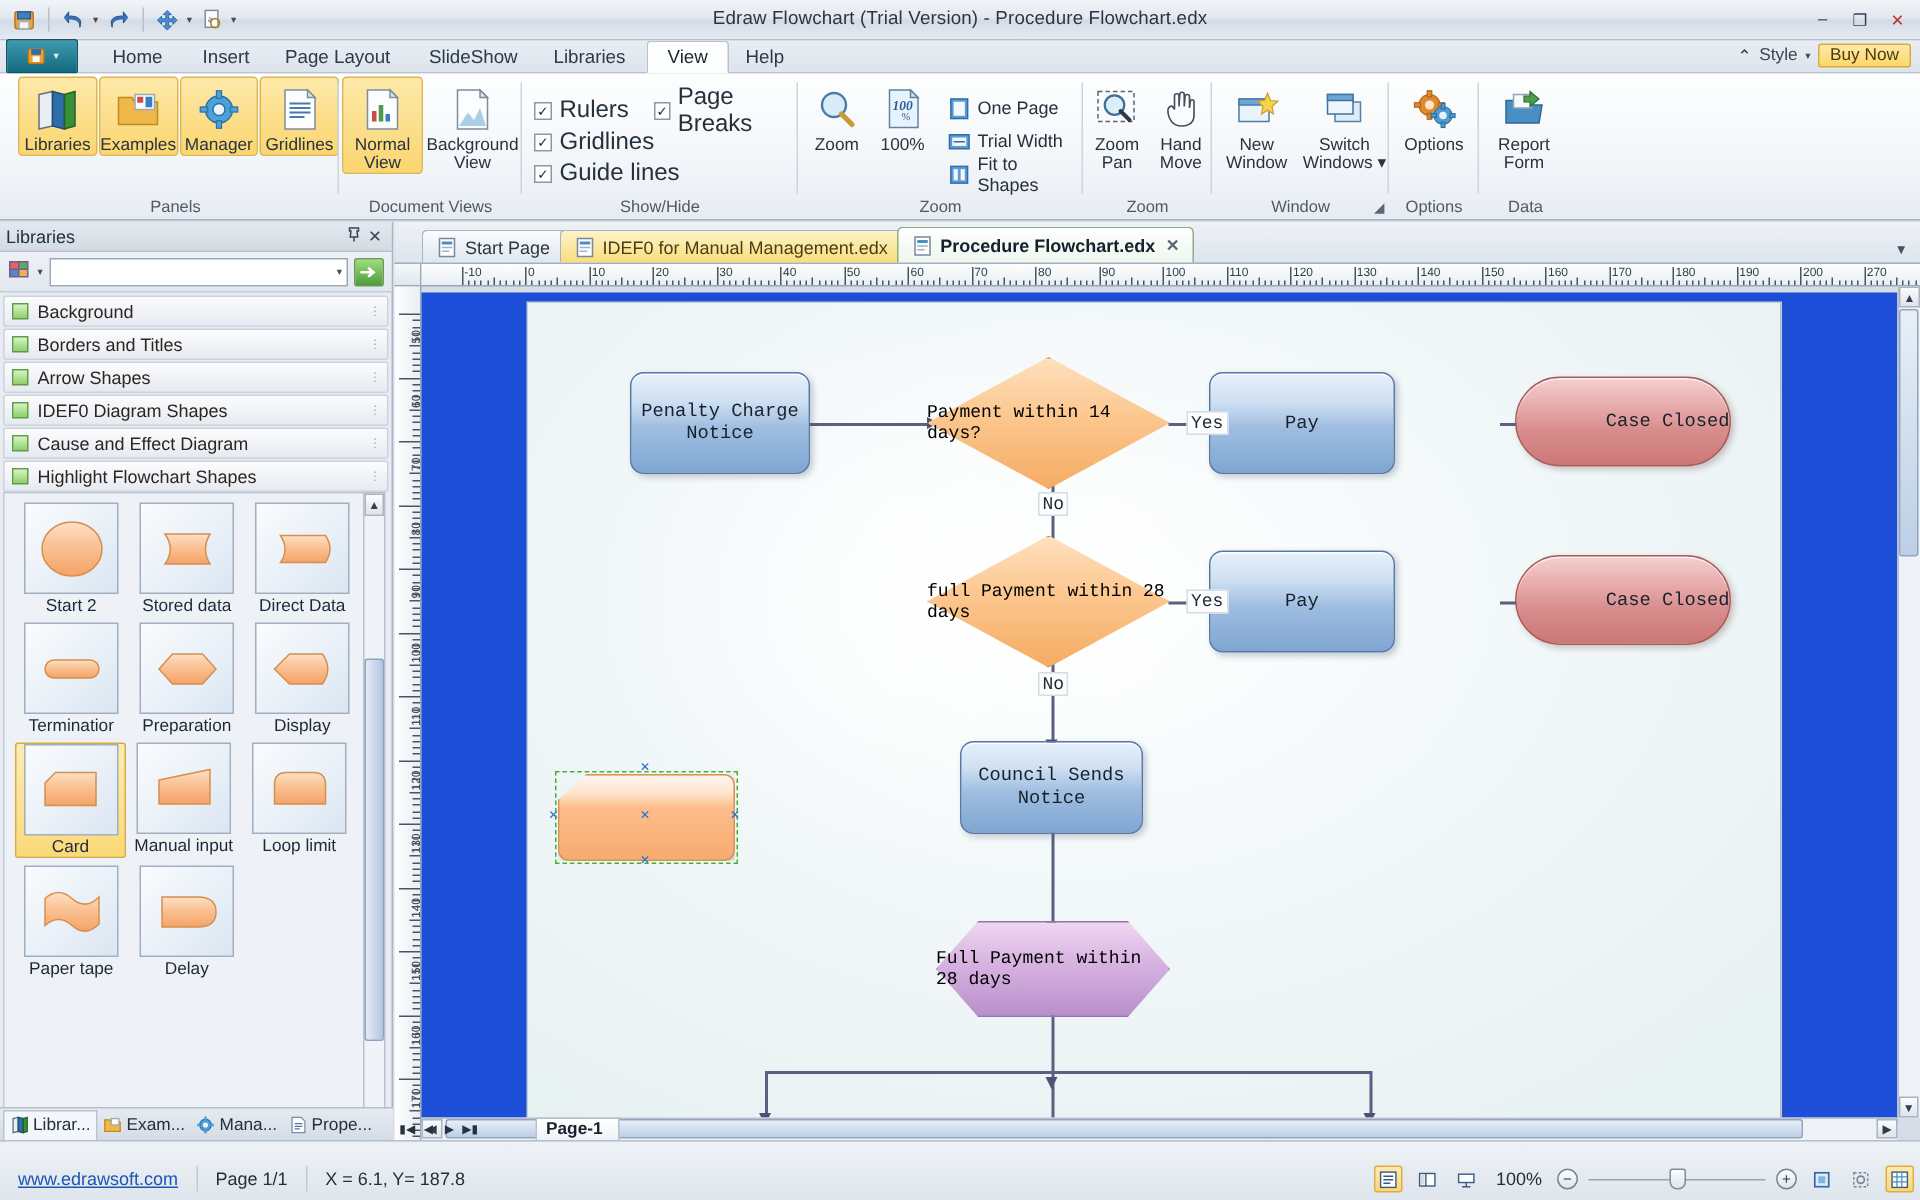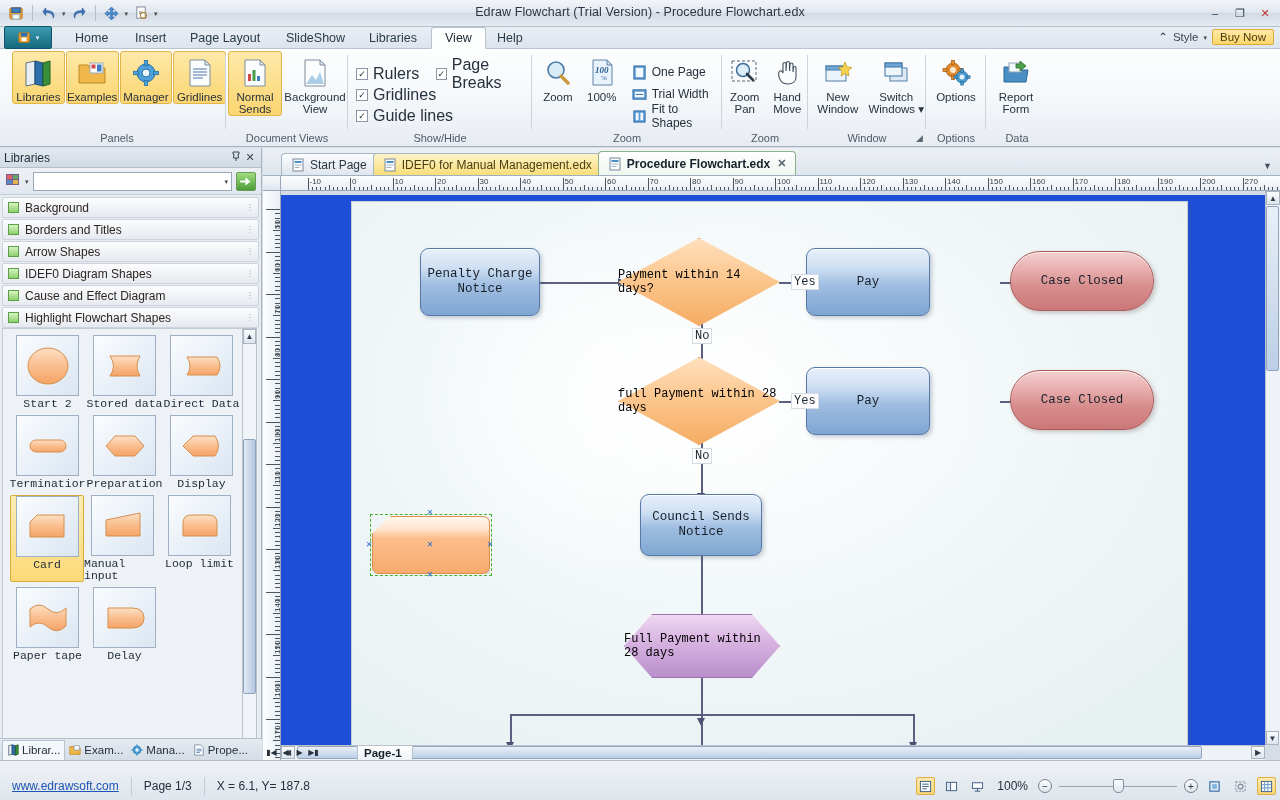--- a/index.html
+++ b/index.html
@@ -132,21 +132,21 @@
     position:absolute; left:2px; top:180px; width:244px; height:557px;
     background:#eef1f5; border:1px solid #c2cad4; padding:6px 0 0 6px;
     display:flex; flex-wrap:wrap; align-content:flex-start; overflow:hidden;
   }
   .scell { width:77px; margin-bottom:5px; display:flex; flex-direction:column; align-items:center; cursor:pointer; }
   .scell .box {
     width:63px; height:61px; border:1px solid #9fb0c4;
     background:linear-gradient(135deg,#fafcfe,#dbe6f2);
     display:flex; align-items:center; justify-content:center;
   }
-  .scell .cap { font-size:11.5px; color:#1d2a36; line-height:12px; margin-top:2px;font-family:Liberation Mono, monospace; }
+  .scell .cap { font-size:11.5px; color:#1d2a36; line-height:12px; margin-top:2px; }
   .scell.sel {
     background:linear-gradient(to bottom,#fdecb3,#fbd978);
     border:1px solid #d9ab3c; border-radius:2px; width:74px; margin-left:1px;
   }
   .vscroll {
     position:absolute; right:4px; top:180px; width:15px; height:557px;
     background:#f0f3f7; border:1px solid #b9c2cd;
   }
   .vs-arrow {
     height:15px; background:linear-gradient(to bottom,#fbfcfe,#dde4ec);
@@ -228,20 +228,21 @@
   .node .lbl { position:relative; z-index:2; font-size:12.5px; color:#17212b; line-height:15px; }
   .proc {
     border-radius:9px; border:1px solid #5878a6;
     background: linear-gradient(to bottom,#e8f0fb 0%, #cfe0f3 28%, #9fbde0 55%, #7fa6d2 100%);
     box-shadow: 2px 2px 4px rgba(70,90,115,.30), inset 0 1px 0 rgba(255,255,255,.9);
   }
   .term {
     border-radius:999px; border:1px solid #a85b5b;
     background: linear-gradient(to bottom,#f3d0d0 0%, #e9aeae 30%, #d88d8d 60%, #cc7777 100%);
     box-shadow: 2px 2px 4px rgba(100,70,70,.30), inset 0 1px 0 rgba(255,255,255,.7);
+    justify-content: flex-end;
   }
   .dec-wrap { position:absolute; }
   .dec-shape {
     position:absolute; inset:0;
     background: linear-gradient(to bottom,#ffe0bd 0%,#fcc78f 45%,#f5ac63 100%);
     border:1px solid #cf8c47;
     clip-path: polygon(50% 0%, 100% 50%, 50% 100%, 0% 50%);
     filter: drop-shadow(2px 2px 3px rgba(110,85,55,.35));
   }
   .hexa-wrap { position:absolute; }
@@ -471,21 +472,21 @@
         <div class="bigbtn sel" style="width:54px">
           <div class="ic">
             <svg width="28" height="30" viewBox="0 0 28 30">
                 <path d="M4 2 L19 2 L24 7 L24 28 L4 28 Z" fill="#fbfdfe" stroke="#7e8d9c"></path>
                 <path d="M19 2 L24 7 L19 7 Z" fill="#dce6ee" stroke="#7e8d9c"></path>
                 <rect x="7" y="16" width="3" height="7" fill="#d04848"></rect>
                 <rect x="11.5" y="12" width="3" height="11" fill="#4a9c4a"></rect>
                 <rect x="16" y="18" width="3" height="5" fill="#3b7ec4"></rect>
               </svg>
           </div>
-          <div class="tx">Normal Sends</div>
+          <div class="tx">Normal View</div>
         </div>
         <div class="bigbtn" style="width:62px">
           <div class="ic">
             <svg width="28" height="30" viewBox="0 0 28 30">
                 <path d="M4 2 L19 2 L24 7 L24 28 L4 28 Z" fill="#fbfdfe" stroke="#7e8d9c"></path>
                 <path d="M19 2 L24 7 L19 7 Z" fill="#dce6ee" stroke="#7e8d9c"></path>
                 <path d="M5 26 L11 17 L15 22 L19 14 L23 26 Z" fill="#aacde8"></path>
               </svg>
           </div>
           <div class="tx">Background View</div>
@@ -1434,21 +1435,21 @@
       <span>▶▮</span>
     </div>
     <div class="pagetab">Page-1</div>
   </div>
 
   <div class="statusbar">
     <div class="sb-row">
       <div class="sb-cell">
         <span class="sb-link">www.edrawsoft.com</span>
       </div>
-      <div class="sb-cell">Page 1/3</div>
+      <div class="sb-cell">Page 1/1</div>
       <div class="sb-cell" style="border-right:none">X = 6.1, Y= 187.8</div>
     </div>
     <div class="zoomarea">
       <div class="vmodebtn on">
         <svg width="13" height="13" viewBox="0 0 14 14">
             <rect x="1.5" y="1.5" width="11" height="11" fill="#fbfdfe" stroke="#3a5a80"></rect>
             <g stroke="#3a5a80" stroke-width="1">
               <path d="M3.5 4.5 H10.5 M3.5 7 H10.5 M3.5 9.5 H8.5"></path>
             </g>
           </svg>

